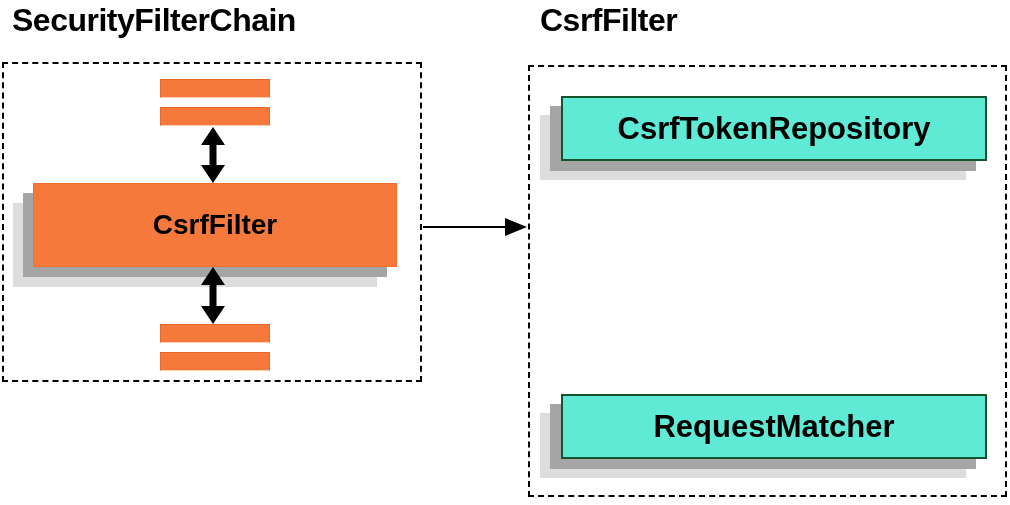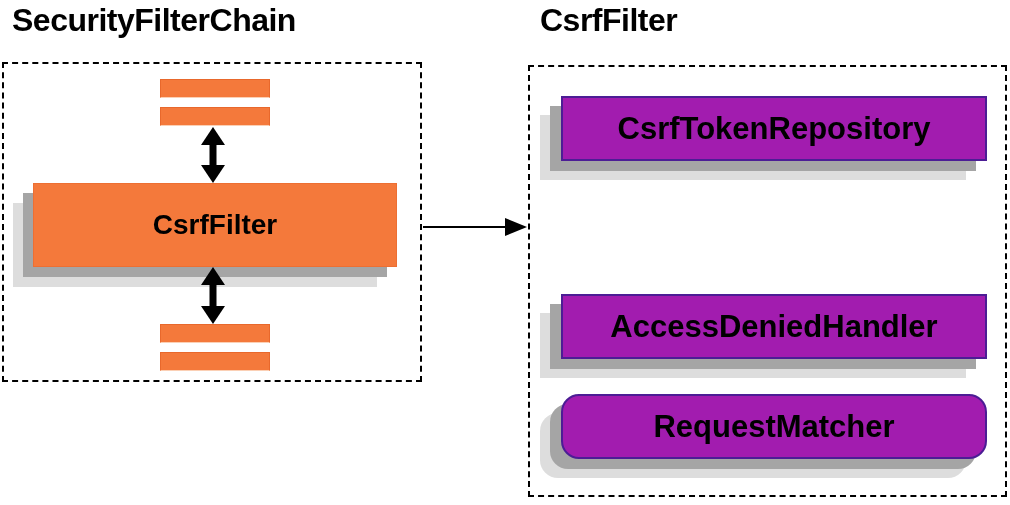--- a/index.html
+++ b/index.html
@@ -57,29 +57,29 @@
     font-size: 28px;
     font-weight: bold;
     color: #000000;
   }
 
   .component-box {
     position: absolute;
     left: 31px;
     width: 422px;
     height: 61px;
-    background: #a21caf;
-    border: 2px solid #4c1d95;
+    background: #5eead4;
+    border: 2px solid #14532d;
     box-shadow: -11px 10px 0 #A5A5A5, -21px 19px 0 #DDDDDD;
     display: flex; align-items: center; justify-content: center;
   }
   #component-1 { top: 29px;  }
   #component-2 { top: 126px; }
   #component-3 { top: 227px; }
-  #component-4 { top: 327px; border-radius: 18px; }
+  #component-4 { top: 327px; }
   .component-box .box-label {
     font-size: 31px;
     font-weight: bold;
     color: #000000;
     white-space: nowrap;
   }
 
   #arrow-layer {
     position: absolute;
     left: 0; top: 0;
@@ -103,23 +103,20 @@
       <span class="box-label">CsrfFilter</span>
     </div>
     <div class="filter-bar" id="bar-3"></div>
     <div class="filter-bar" id="bar-4"></div>
   </div>
 
   <div class="dashed-box" id="right-dashed">
     <div class="component-box" id="component-1">
       <span class="box-label">CsrfTokenRepository</span>
     </div>
-    <div class="component-box" id="component-3">
-      <span class="box-label">AccessDeniedHandler</span>
-    </div>
     <div class="component-box" id="component-4">
       <span class="box-label">RequestMatcher</span>
     </div>
   </div>
 
   <svg id="arrow-layer" viewBox="0 0 1010 505" xmlns="http://www.w3.org/2000/svg">
 
     <g fill="#000000" stroke="none">
       <polygon points="213,127 201,145 225,145"></polygon>
       <rect x="209.5" y="142" width="7" height="28"></rect>

